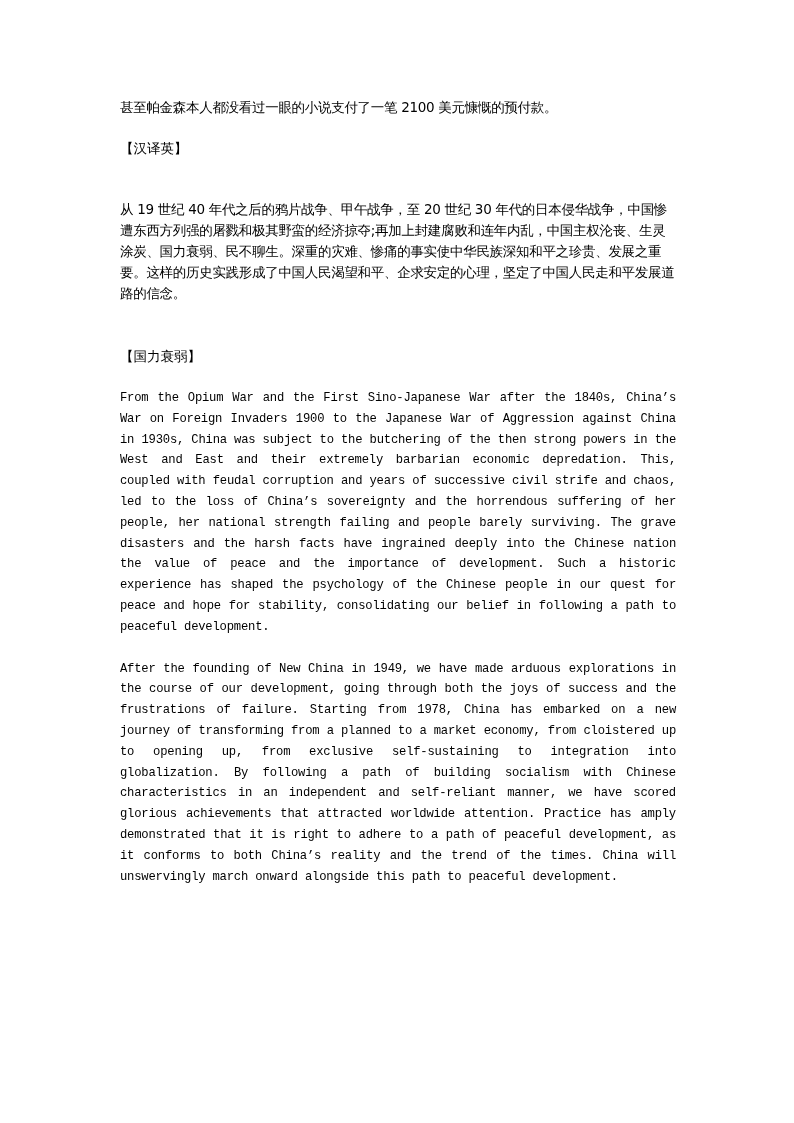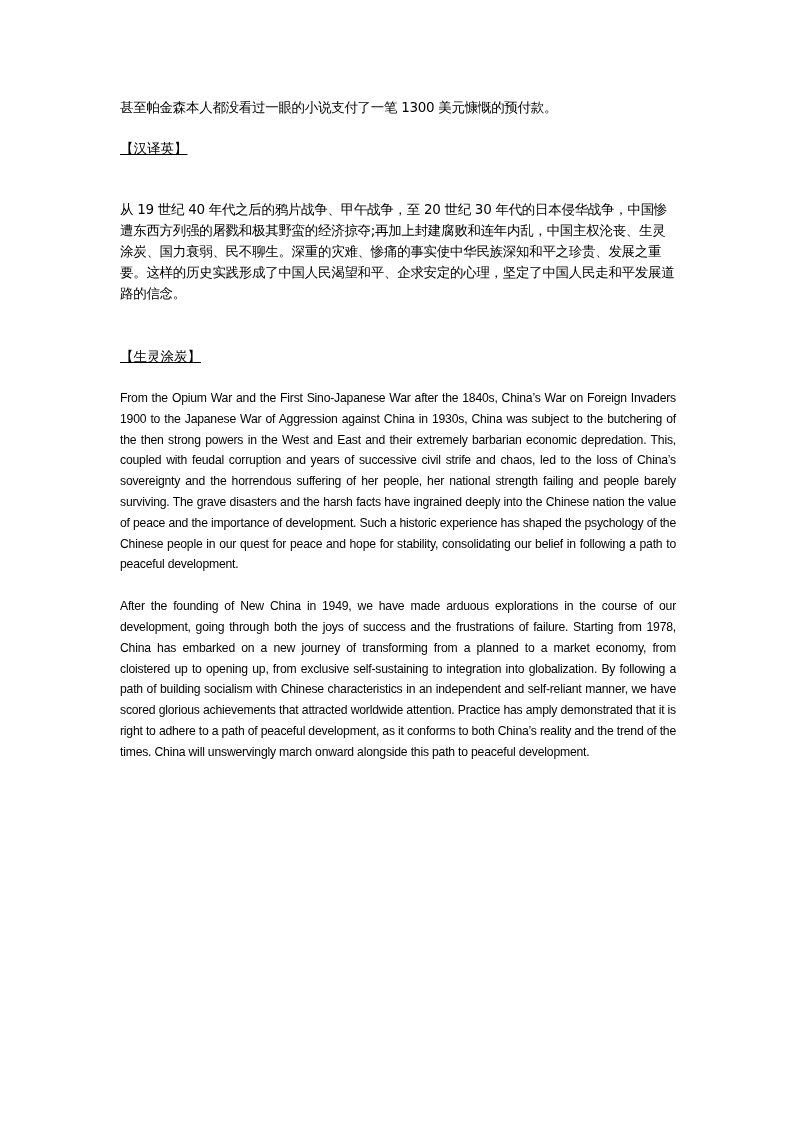--- a/index.html
+++ b/index.html
@@ -17,43 +17,42 @@
     line-height: 21px;
     margin: 0;
     letter-spacing: -0.3px;
     word-break: break-all;
   }
   .heading {
     font-family: "DejaVu Sans", sans-serif;
     font-size: 13.5px;
     line-height: 21px;
     margin: 0;
-    text-decoration: underline;
   }
   .en {
-    font-family: Liberation Sans, sans-serif;
+    font-family: Liberation Mono, monospace;
     font-size: 12.2px;
     line-height: 20.8px;
     text-align: justify;
     margin: 0;
     letter-spacing: -0.2px;
   }
   .gap-s { height: 20px; }
   .gap-m { height: 21px; }
 </style>
 </head>
 <body>
 
 <div class="page">
-  <p class="cn">甚至帕金森本人都没看过一眼的小说支付了一笔 1300 美元慷慨的预付款。</p>
+  <p class="cn">甚至帕金森本人都没看过一眼的小说支付了一笔 2100 美元慷慨的预付款。</p>
   <div class="gap-s"></div>
   <p class="heading">【汉译英】</p>
   <div class="gap-s"></div>
   <div class="gap-s"></div>
   <p class="cn">从 19 世纪 40 年代之后的鸦片战争、甲午战争，至 20 世纪 30 年代的日本侵华战争，中国惨遭东西方列强的屠戮和极其野蛮的经济掠夺;再加上封建腐败和连年内乱，中国主权沦丧、生灵涂炭、国力衰弱、民不聊生。深重的灾难、惨痛的事实使中华民族深知和平之珍贵、发展之重要。这样的历史实践形成了中国人民渴望和平、企求安定的心理，坚定了中国人民走和平发展道路的信念。</p>
   <div class="gap-m"></div>
   <div class="gap-m"></div>
-  <p class="heading">【生灵涂炭】</p>
+  <p class="heading">【国力衰弱】</p>
   <div class="gap-m"></div>
   <p class="en">From the Opium War and the First Sino-Japanese War after the 1840s, China’s War on Foreign Invaders 1900 to the Japanese War of Aggression against China in 1930s, China was subject to the butchering of the then strong powers in the West and East and their extremely barbarian economic depredation. This, coupled with feudal corruption and years of successive civil strife and chaos, led to the loss of China’s sovereignty and the horrendous suffering of her people, her national strength failing and people barely surviving. The grave disasters and the harsh facts have ingrained deeply into the Chinese nation the value of peace and the importance of development. Such a historic experience has shaped the psychology of the Chinese people in our quest for peace and hope for stability, consolidating our belief in following a path to peaceful development.</p>
   <div class="gap-m"></div>
   <p class="en">After the founding of New China in 1949, we have made arduous explorations in the course of our development, going through both the joys of success and the frustrations of failure. Starting from 1978, China has embarked on a new journey of transforming from a planned to a market economy, from cloistered up to opening up, from exclusive self-sustaining to integration into globalization. By following a path of building socialism with Chinese characteristics in an independent and self-reliant manner, we have scored glorious achievements that attracted worldwide attention. Practice has amply demonstrated that it is right to adhere to a path of peaceful development, as it conforms to both China’s reality and the trend of the times. China will unswervingly march onward alongside this path to peaceful development.</p>
 </div>
 
 </body></html>

